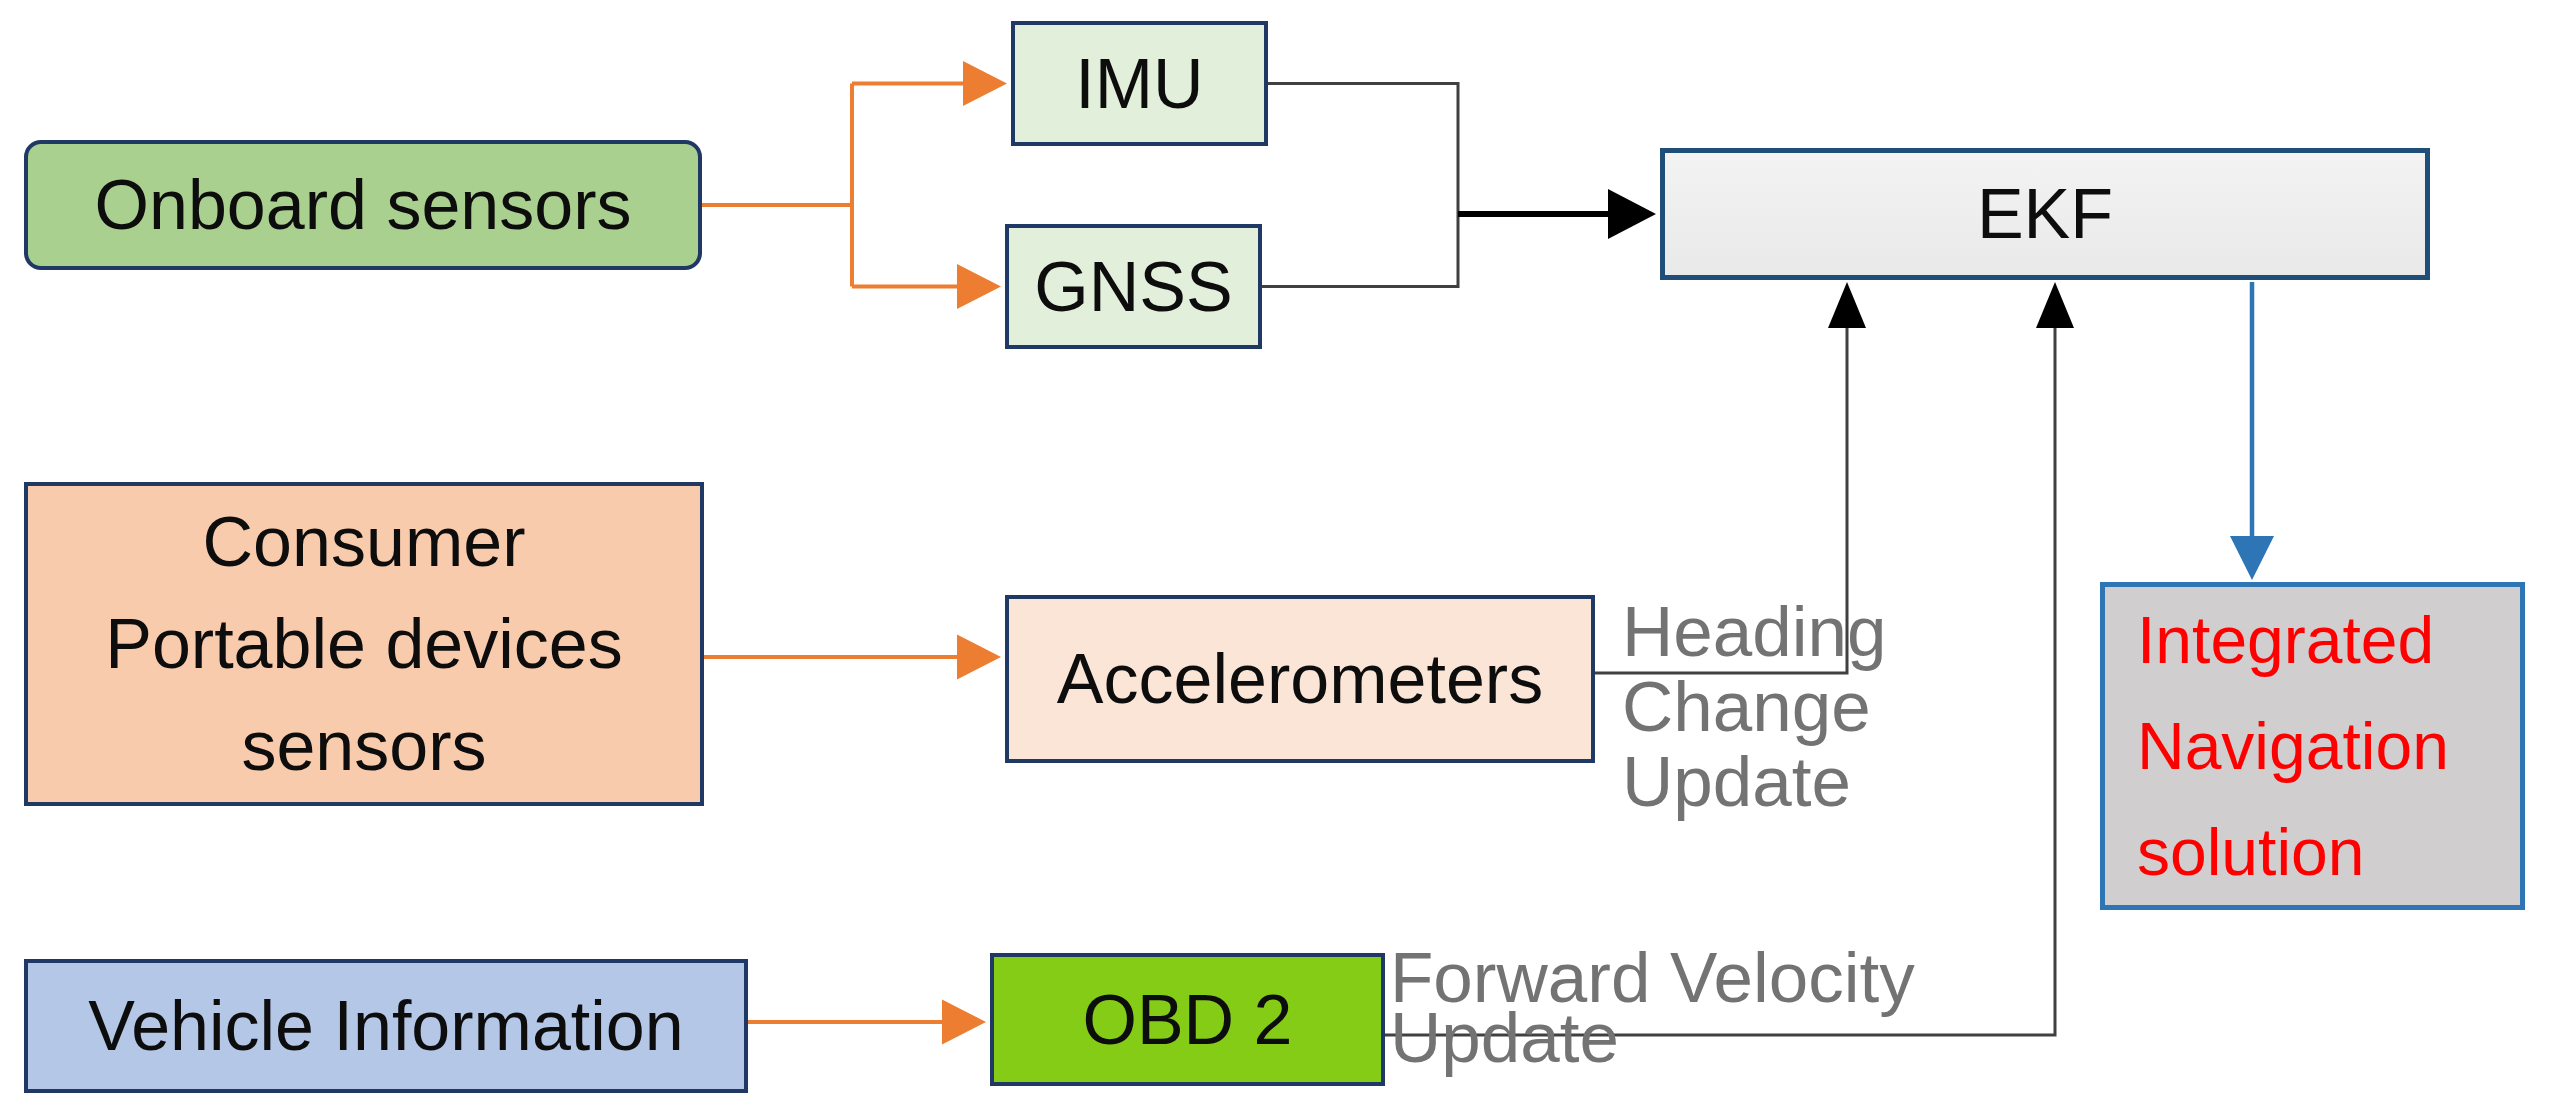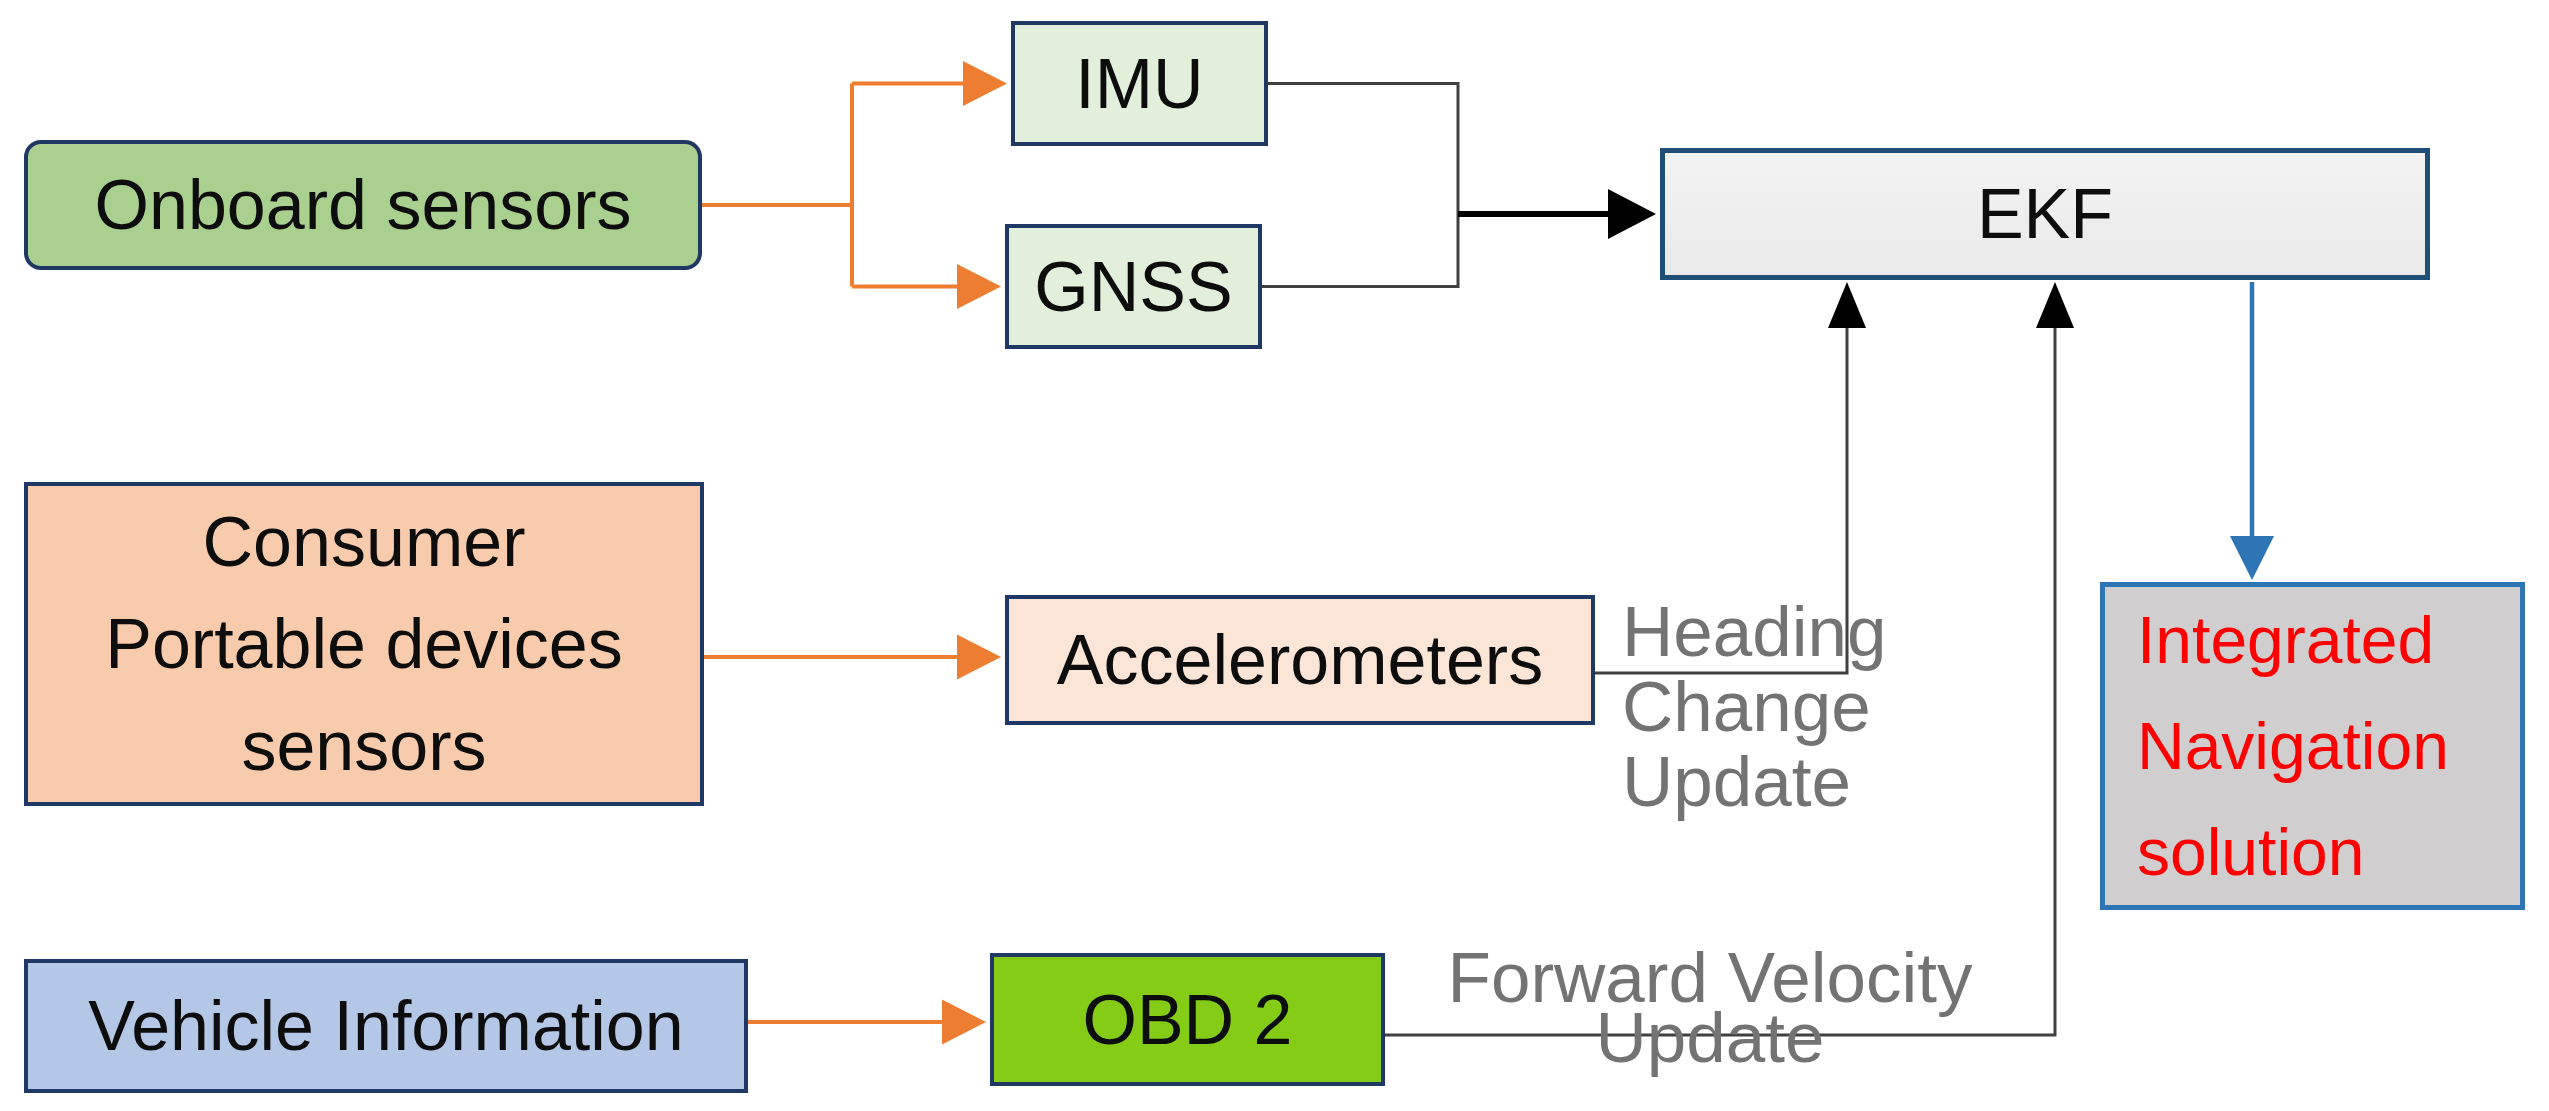--- a/index.html
+++ b/index.html
@@ -35,21 +35,21 @@
     letter-spacing: 0px;
   }
   #box-onboard      { left: 24px;  top: 140px; width: 678px; height: 130px; background: #a9d08e; border-radius: 17px; }
   #box-imu          { left: 1011px; top: 21px;  width: 257px; height: 125px; background: #e2efda; }
   #box-gnss         { left: 1005px; top: 224px; width: 257px; height: 125px; background: #e2efda; }
   #box-ekf          { left: 1660px; top: 148px; width: 770px; height: 132px;
                       background: linear-gradient(#f3f3f3, #e9e9e9);
                       border: 5px solid #1f4e79; }
   #box-consumer     { left: 24px;  top: 482px; width: 680px; height: 324px; background: #f8cbad;
                       flex-direction: column; line-height: 102px; }
-  #box-accel        { left: 1005px; top: 595px; width: 590px; height: 130px; background: #fbe5d6; }
+  #box-accel        { left: 1005px; top: 595px; width: 590px; height: 168px; background: #fbe5d6; }
   #box-integrated   { left: 2100px; top: 582px; width: 425px; height: 328px; background: #d0cece;
                       border: 5px solid #2e75b6; color: #ff0000;
                       flex-direction: column; align-items: flex-start; justify-content: center;
                       padding-left: 32px; text-align: left;
                       font-size: 66px; line-height: 106px; }
   #box-vehicle      { left: 24px;  top: 959px; width: 724px; height: 134px; background: #b4c7e7; }
   #box-obd2         { left: 990px; top: 953px; width: 395px; height: 133px; background: #84cc16; }
 
   .edge-label {
     position: absolute;
@@ -59,21 +59,20 @@
     line-height: 75px;
   }
   #label-heading {
     left: 1622px; top: 594px;
     width: 240px;
     text-align: left;
   }
   #label-forward {
     left: 1390px; top: 948px;
     width: 640px;
-    text-align: center;
     line-height: 60px;
   }
 </style>
 </head>
 <body>
 
 <div id="canvas">
 
   <svg id="connector-layer" viewBox="0 0 2549 1111" xmlns="http://www.w3.org/2000/svg">
 

